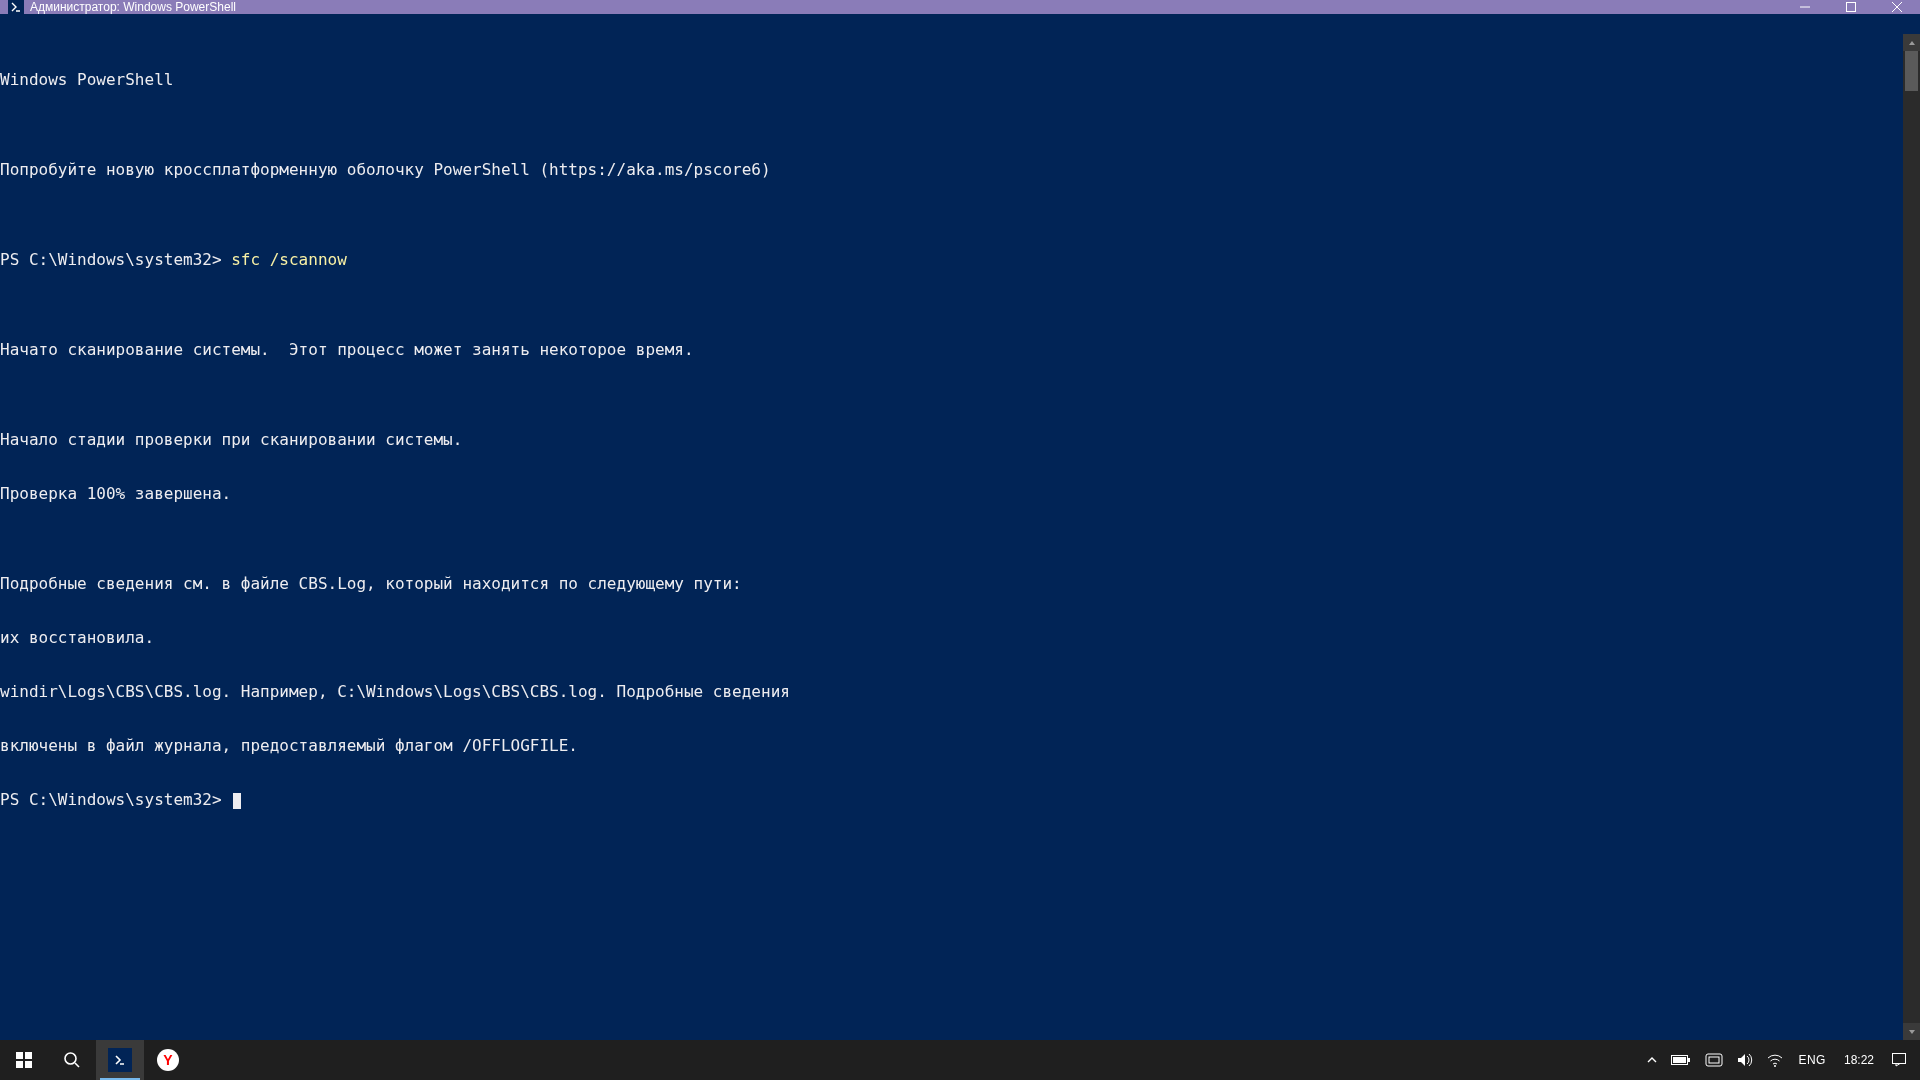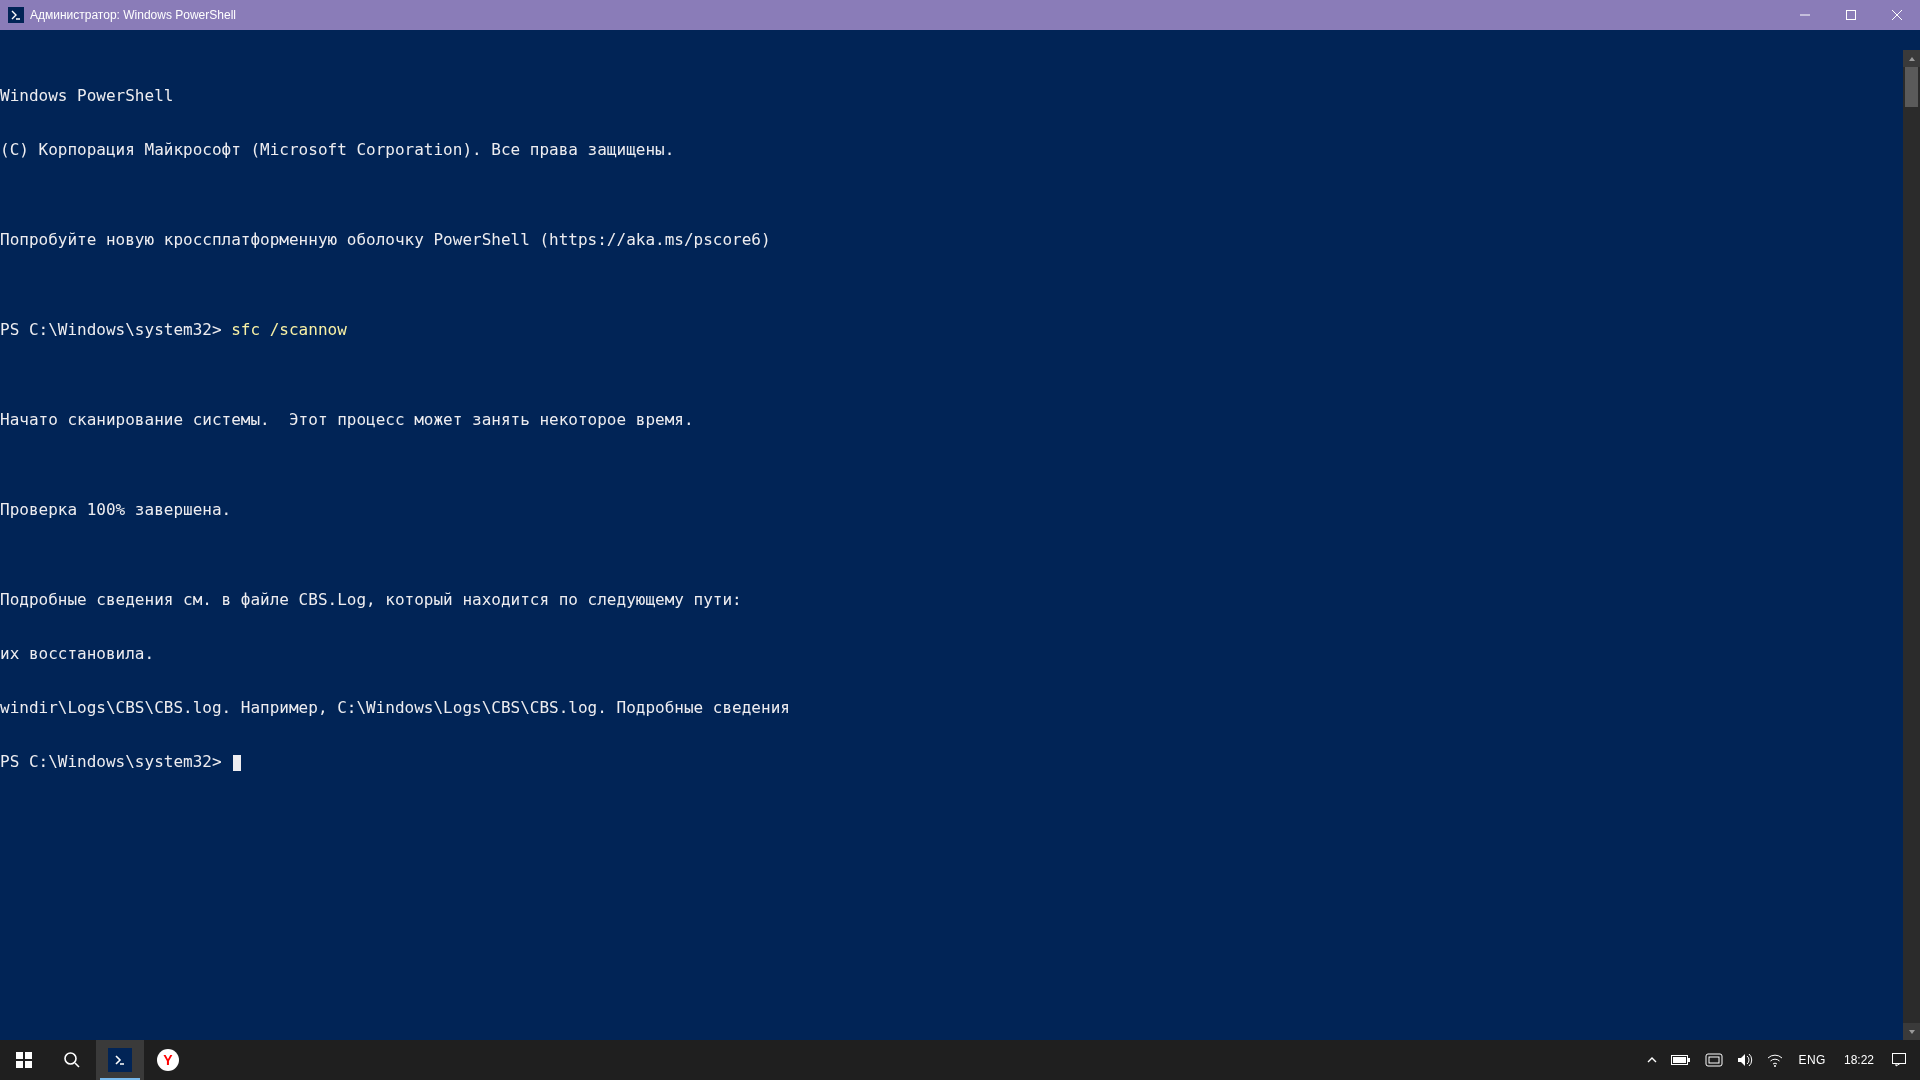--- a/index.html
+++ b/index.html
@@ -1,21 +1,21 @@
 <!DOCTYPE html>
 <html><head>
 <meta charset="utf-8">
 <style>
   * { margin: 0; padding: 0; box-sizing: border-box; }
   html, body { width: 1920px; height: 1080px; overflow: hidden; font-family: Consolas, "Lucida Console", monospace; }
   body { background: #012456; display: flex; flex-direction: column; }
 
   
   .titlebar {
-    height: 30px;
+    height: 14px;
     background: #8a7cb8;
     display: flex;
     align-items: center;
     color: #ffffff;
     font-family: "Segoe UI", Tahoma, sans-serif;
     font-size: 12px;
     user-select: none;
   }
   .titlebar .app-icon {
     width: 16px; height: 16px;
@@ -168,33 +168,34 @@
     <svg width="10" height="10" viewBox="0 0 10 10">
         <line x1="0" y1="0" x2="10" y2="10"></line>
         <line x1="10" y1="0" x2="0" y2="10"></line>
       </svg>
   </div>
 </div>
 
 <div class="terminal-wrap">
   <div class="terminal">
     <div class="line">Windows PowerShell</div>
-    <div class="line">(C) Корпорация Майкрософт (Microsoft Corporation). Все права защищены.</div>
     <div class="line"></div>
     <div class="line">Попробуйте новую кроссплатформенную оболочку PowerShell (https://aka.ms/pscore6)</div>
     <div class="line"></div>
     <div class="line prompt-cmd"><span>PS C:\Windows\system32&gt; </span><span class="cmd">sfc /scannow</span></div>
     <div class="line"></div>
     <div class="line">Начато сканирование системы.  Этот процесс может занять некоторое время.</div>
     <div class="line"></div>
+    <div class="line">Начало стадии проверки при сканировании системы.</div>
     <div class="line">Проверка 100% завершена.</div>
     <div class="line"></div>
     <div class="line">Подробные сведения см. в файле CBS.Log, который находится по следующему пути:</div>
     <div class="line">их восстановила.</div>
     <div class="line">windir\Logs\CBS\CBS.log. Например, C:\Windows\Logs\CBS\CBS.log. Подробные сведения</div>
+    <div class="line">включены в файл журнала, предоставляемый флагом /OFFLOGFILE.</div>
     <div class="line prompt-cmd"><span>PS C:\Windows\system32&gt; </span><span class="cursor"></span></div>
   </div>
 
   <div class="vscrollbar">
     <div class="sb-btn">
       <svg width="8" height="8" viewBox="0 0 8 8">
           <polygon points="4,2 7,6 1,6"></polygon>
         </svg>
     </div>
     <div class="sb-track">

